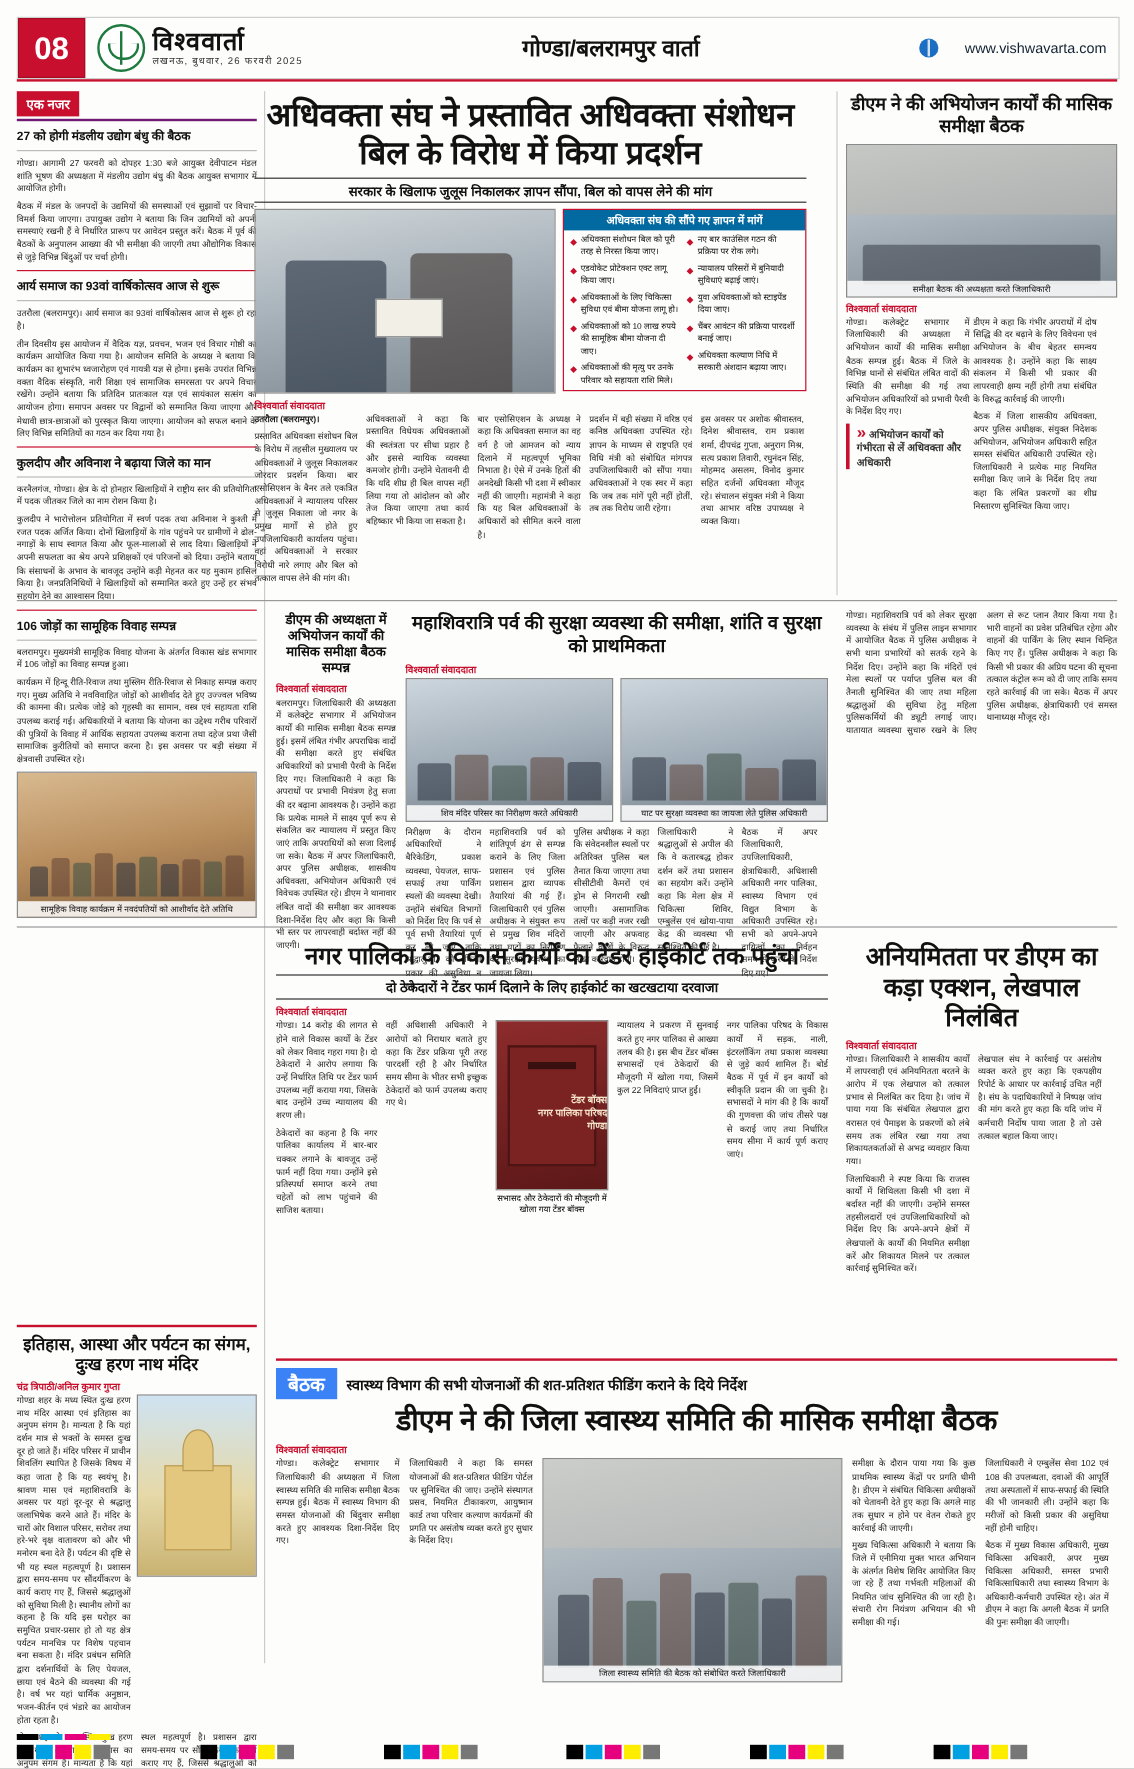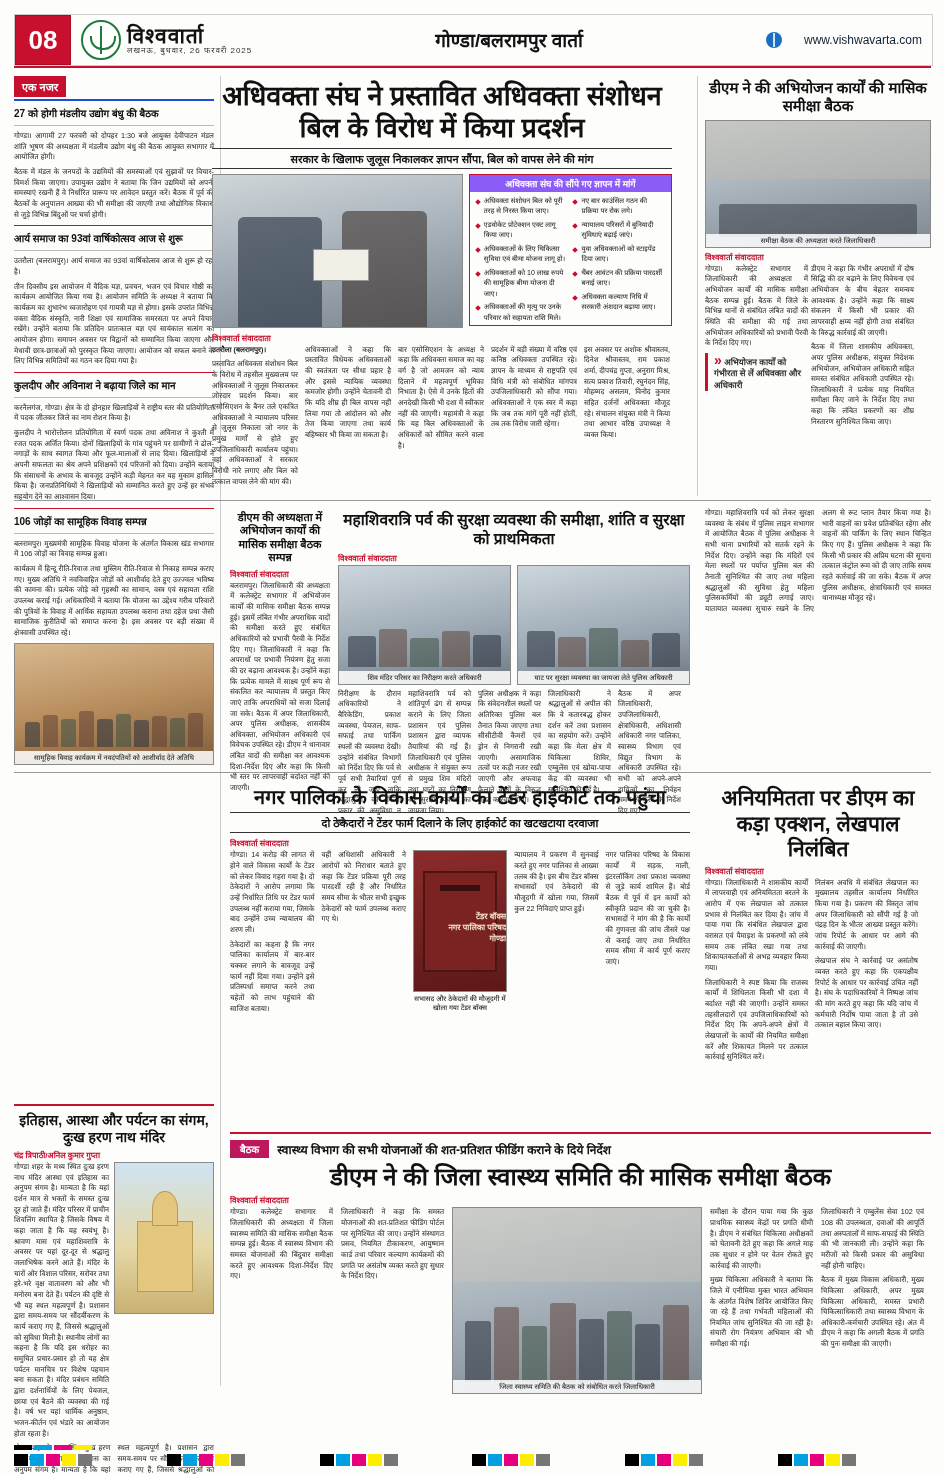--- a/index.html
+++ b/index.html
@@ -64,29 +64,29 @@
   .photo .cap{
     position:absolute;left:0;right:0;bottom:0;background:rgba(255,255,255,.86);
     font-size:7px;text-align:center;padding:2px 3px;color:#111;
   }
   .figs{position:absolute;bottom:14%;left:5%;right:5%;height:38%;display:flex;gap:3px;align-items:flex-end;}
   .figs i{flex:1;background:rgba(40,48,60,.55);border-radius:3px 3px 0 0;}
   .figs i:nth-child(2n){background:rgba(90,60,50,.5);}
   .figs i:nth-child(3n){background:rgba(60,80,70,.55);}
 
   .box-red{border:1px solid #c8102e;padding:4px 6px;box-sizing:border-box;}
-  .box-red .bh{background:#8b5cf6;color:#fff;font-size:9px;font-weight:bold;text-align:center;padding:2px;margin:-4px -6px 4px;}
+  .box-red .bh{background:#0369a1;color:#fff;font-size:9px;font-weight:bold;text-align:center;padding:2px;margin:-4px -6px 4px;}
   .bullets{font-size:7px;line-height:1.5;color:#111;}
   .bullets div{margin-bottom:3px;padding-left:8px;position:relative;}
   .bullets div:before{content:"";position:absolute;left:0;top:4px;width:4px;height:4px;background:#c8102e;transform:rotate(45deg);}
 
   .quote{border-left:3px solid #c8102e;padding-left:6px;font-size:8.5px;font-weight:bold;color:#333;line-height:1.35;}
   .quote .qm{color:#c8102e;font-size:14px;line-height:1;}
 
-  .tag{display:inline-block;background:#be185d;color:#fff;font-size:10px;font-weight:bold;padding:2px 10px;}
+  .tag{display:inline-block;background:#3b82f6;color:#fff;font-size:16px;font-weight:bold;padding:2px 10px;}
   .tagline{font-size:12px;font-weight:bold;color:#111;}
 
   .colorbar{position:absolute;left:14px;bottom:8px;width:917px;height:12px;display:flex;}
   .colorbar span{flex:1;display:flex;}
   .colorbar b{display:block;width:14px;height:12px;margin-right:2px;}
   .registers{position:absolute;left:14px;bottom:24px;width:917px;height:5px;display:flex;gap:2px;}
   .registers i{width:18px;height:5px;display:block;}
 </style>
 </head>
 <body>
@@ -104,21 +104,21 @@
     </div>
     <div class="mast-center">गोण्डा/बलरामपुर वार्ता</div>
     <div class="mast-right">
       <span class="globe"></span>
       <span>www.vishwavarta.com</span>
     </div>
   </div>
   <div class="sep"></div>
 
   <div class="col" style="left:14px;top:76px;width:200px;">
-    <div style="border-bottom:2px solid #1d4ed8;padding-bottom:2px;">
+    <div style="border-bottom:2px solid #701a75;padding-bottom:2px;">
       <span class="hdg-red">एक नजर</span>
     </div>
 
     <div style="margin-top:5px;">
       <div class="t-sub">27 को होगी मंडलीय उद्योग बंधु की बैठक</div>
       <div class="rule"></div>
       <div class="body-text">
         <p>गोण्डा। आगामी 27 फरवरी को दोपहर 1:30 बजे आयुक्त देवीपाटन मंडल शांति भूषण की अध्यक्षता में मंडलीय उद्योग बंधु की बैठक आयुक्त सभागार में आयोजित होगी।</p>
         <p>बैठक में मंडल के जनपदों के उद्यमियों की समस्याओं एवं सुझावों पर विचार-विमर्श किया जाएगा। उपायुक्त उद्योग ने बताया कि जिन उद्यमियों को अपनी समस्याएं रखनी हैं वे निर्धारित प्रारूप पर आवेदन प्रस्तुत करें। बैठक में पूर्व की बैठकों के अनुपालन आख्या की भी समीक्षा की जाएगी तथा औद्योगिक विकास से जुड़े विभिन्न बिंदुओं पर चर्चा होगी।</p>
       </div>
@@ -362,21 +362,20 @@
 
   <div class="col" style="left:705px;top:782px;width:226px;">
     <h2 class="sec center" style="font-size:21px;">अनियमितता पर डीएम का कड़ा एक्शन, लेखपाल निलंबित</h2>
     <div class="byline">विश्ववार्ता संवाददाता</div>
     <div style="display:flex;gap:7px;">
       <div class="body-text" style="width:103px;">
         <p>गोण्डा। जिलाधिकारी ने शासकीय कार्यों में लापरवाही एवं अनियमितता बरतने के आरोप में एक लेखपाल को तत्काल प्रभाव से निलंबित कर दिया है। जांच में पाया गया कि संबंधित लेखपाल द्वारा वरासत एवं पैमाइश के प्रकरणों को लंबे समय तक लंबित रखा गया तथा शिकायतकर्ताओं से अभद्र व्यवहार किया गया।</p>
         <p>जिलाधिकारी ने स्पष्ट किया कि राजस्व कार्यों में शिथिलता किसी भी दशा में बर्दाश्त नहीं की जाएगी। उन्होंने समस्त तहसीलदारों एवं उपजिलाधिकारियों को निर्देश दिए कि अपने-अपने क्षेत्रों में लेखपालों के कार्यों की नियमित समीक्षा करें और शिकायत मिलने पर तत्काल कार्रवाई सुनिश्चित करें।</p>
       </div>
       <div class="body-text" style="width:103px;">
-        <p>निलंबन अवधि में संबंधित लेखपाल का मुख्यालय तहसील कार्यालय निर्धारित किया गया है। प्रकरण की विस्तृत जांच अपर जिलाधिकारी को सौंपी गई है जो पंद्रह दिन के भीतर आख्या प्रस्तुत करेंगे। जांच रिपोर्ट के आधार पर आगे की कार्रवाई की जाएगी।</p>
         <p>लेखपाल संघ ने कार्रवाई पर असंतोष व्यक्त करते हुए कहा कि एकपक्षीय रिपोर्ट के आधार पर कार्रवाई उचित नहीं है। संघ के पदाधिकारियों ने निष्पक्ष जांच की मांग करते हुए कहा कि यदि जांच में कर्मचारी निर्दोष पाया जाता है तो उसे तत्काल बहाल किया जाए।</p>
       </div>
     </div>
   </div>
 
   <div class="sep" style="top:1132px;height:2px;background:#c8102e;left:230px;width:701px;"></div>
 
   <div class="col" style="left:230px;top:1140px;width:701px;">
     <div style="display:flex;align-items:center;gap:8px;">
       <span class="tag">बैठक</span>

